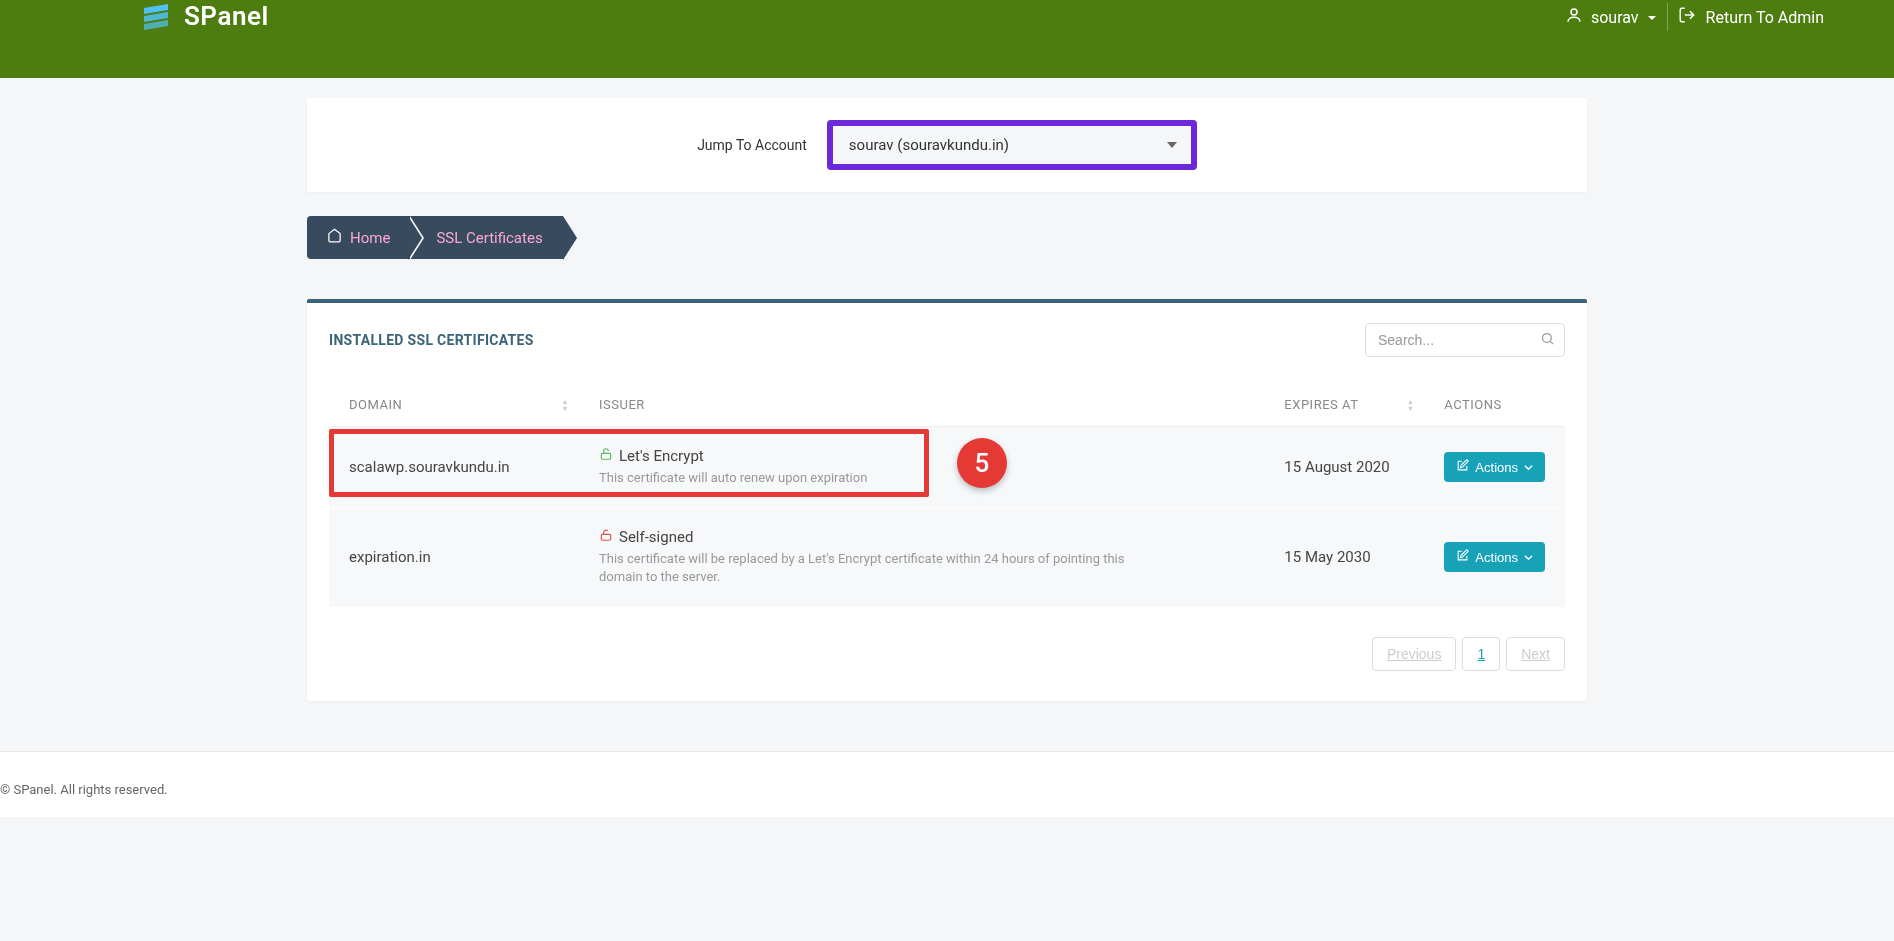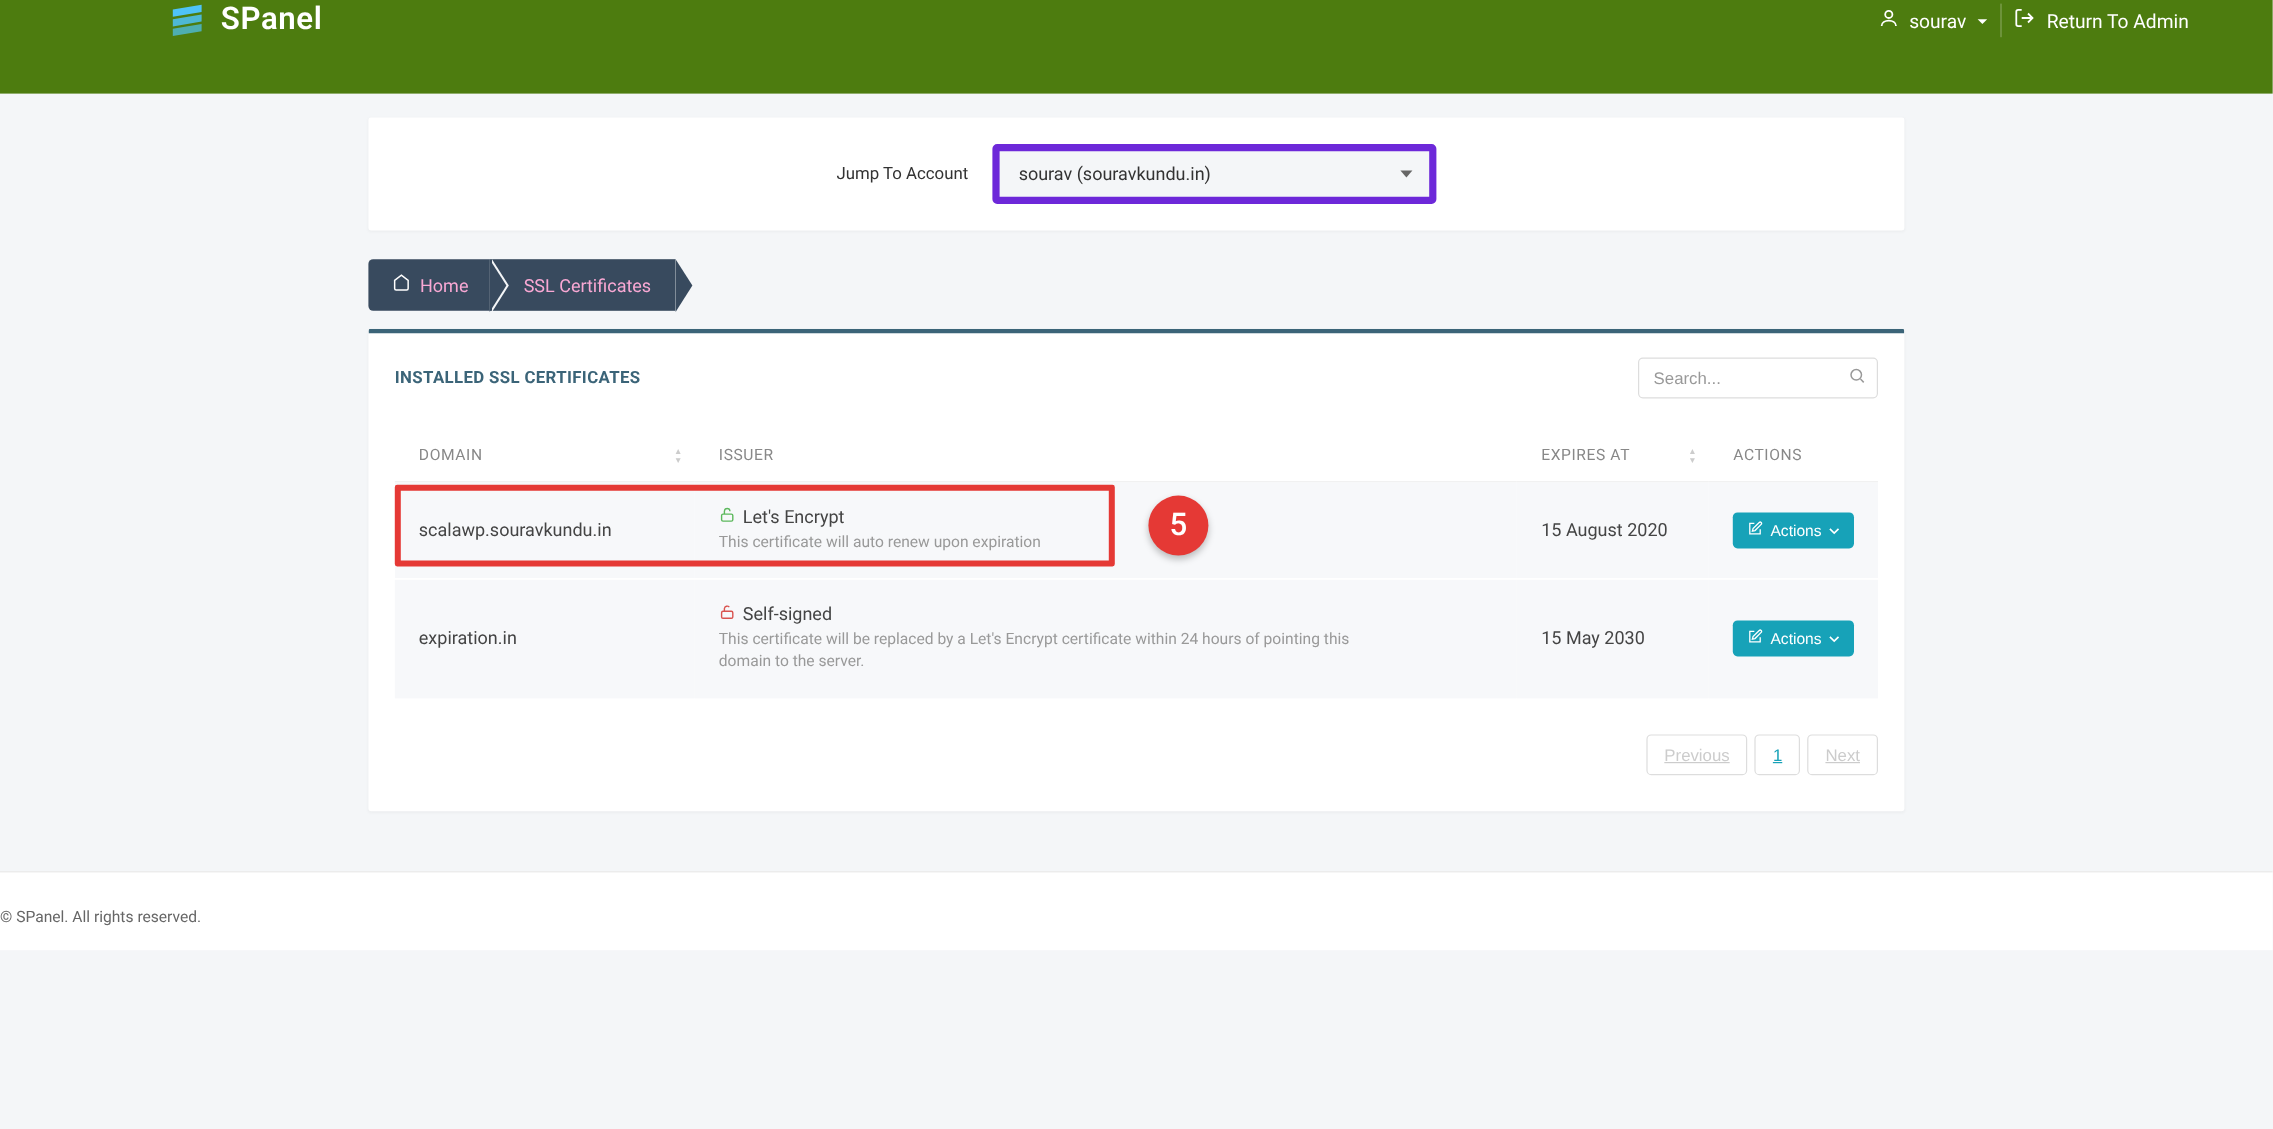--- a/index.html
+++ b/index.html
@@ -97,21 +97,21 @@
     z-index: 1;
   }
   .crumb:last-child::after, .crumb:last-child::before {
     right: -14px;
   }
   .crumb:last-child { padding-right: 20px; }
 
   
   .card {
     background: #fff;
-    margin-top: 15px;
+    margin-top: 40px;
     border-top: 4px solid #3b6478;
     border-radius: 2px;
     box-shadow: 0 1px 3px rgba(0,0,0,0.04);
     padding-bottom: 30px;
   }
   .card-header {
     display: flex;
     align-items: center;
     justify-content: space-between;
     padding: 20px 22px 10px 22px;

